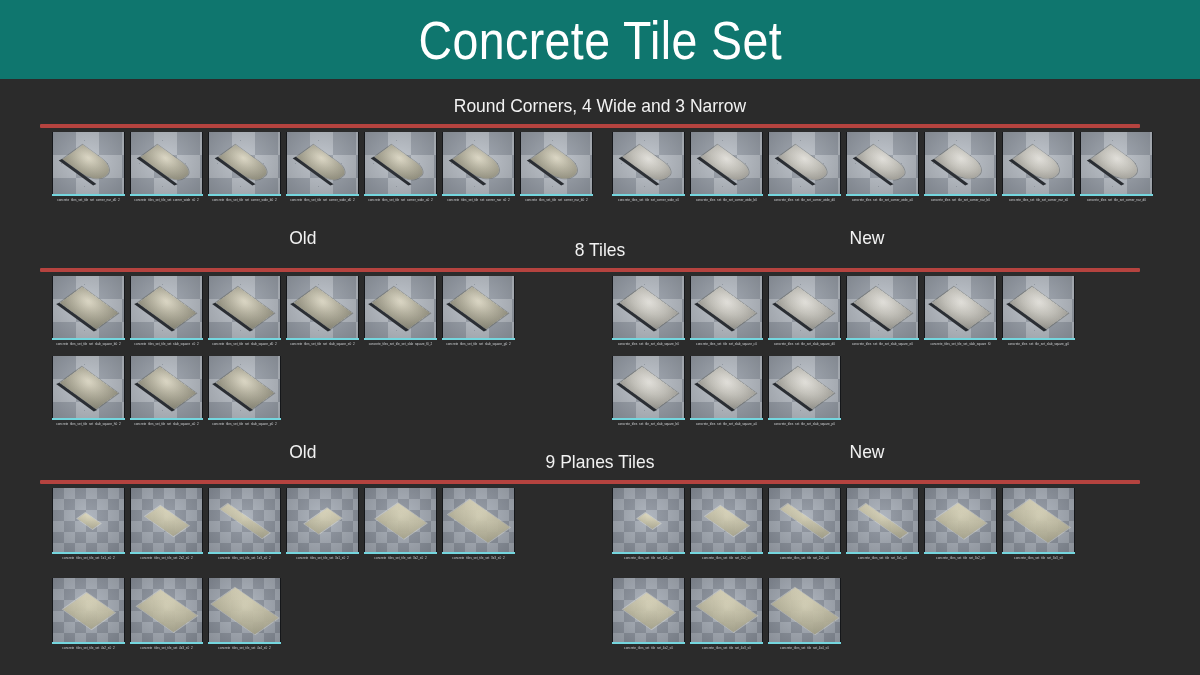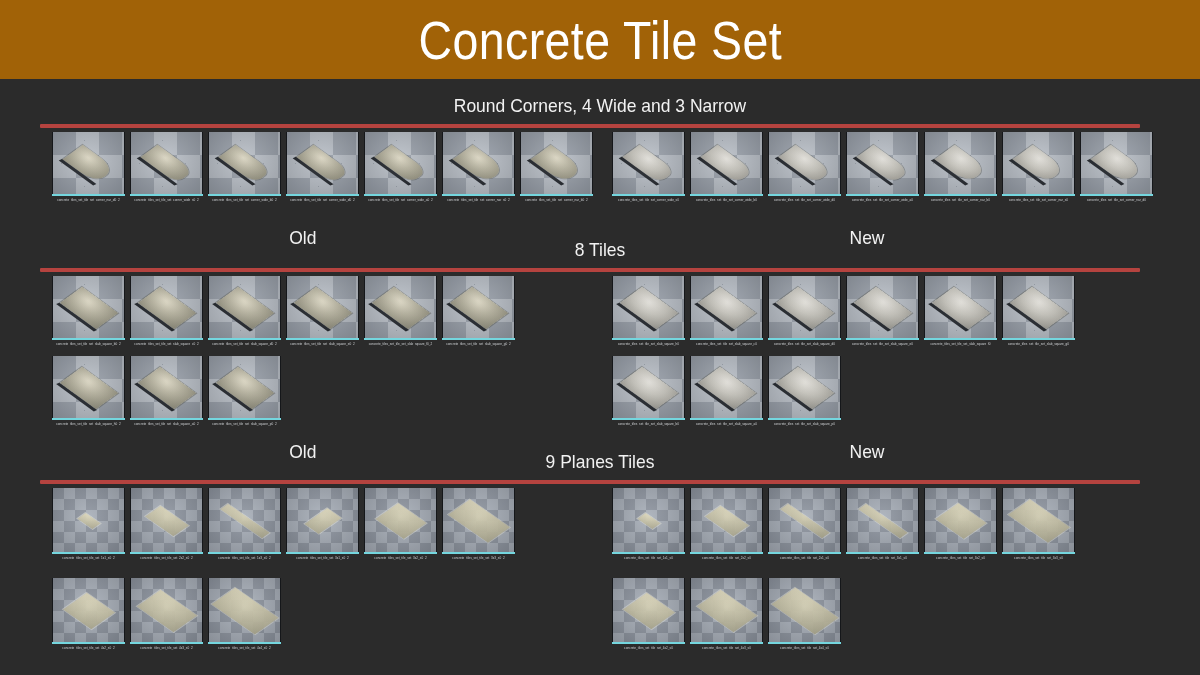--- a/index.html
+++ b/index.html
@@ -17,21 +17,21 @@
     color: #ffffff;
     position: relative;
   }
 
   
   .titlebar {
     position: absolute;
     left: 0; top: 0;
     width: 1200px;
     height: 79px;
-    background: #a16207;
+    background: #0f766e;
     display: flex;
     align-items: center;
     justify-content: center;
   }
   .titlebar-text {
     font-size: 54px;
     font-weight: 400;
     letter-spacing: 0.5px;
     color: #ffffff;
     line-height: 1;

